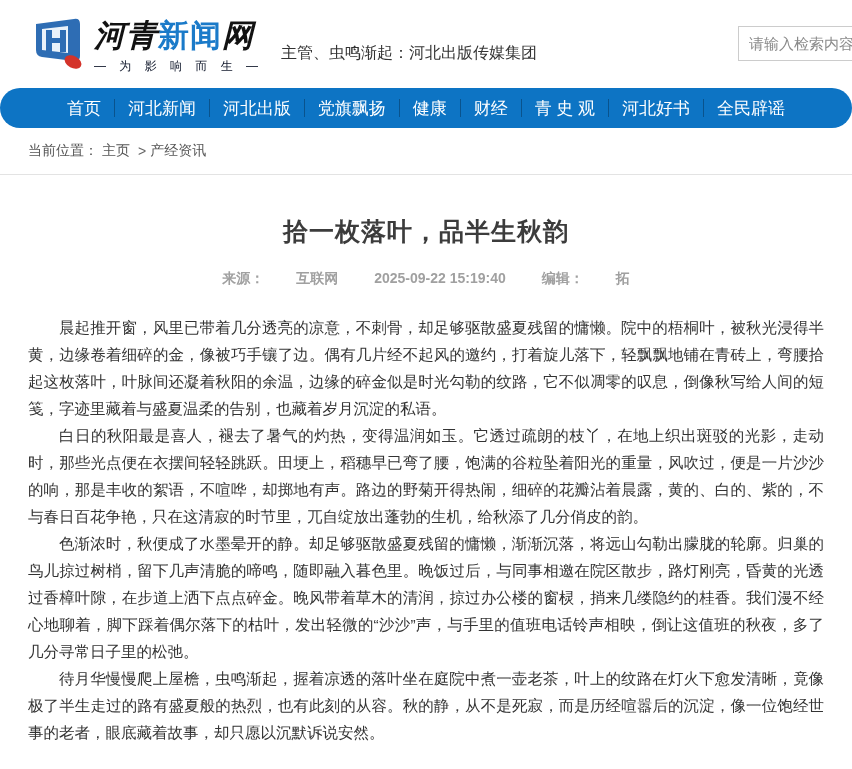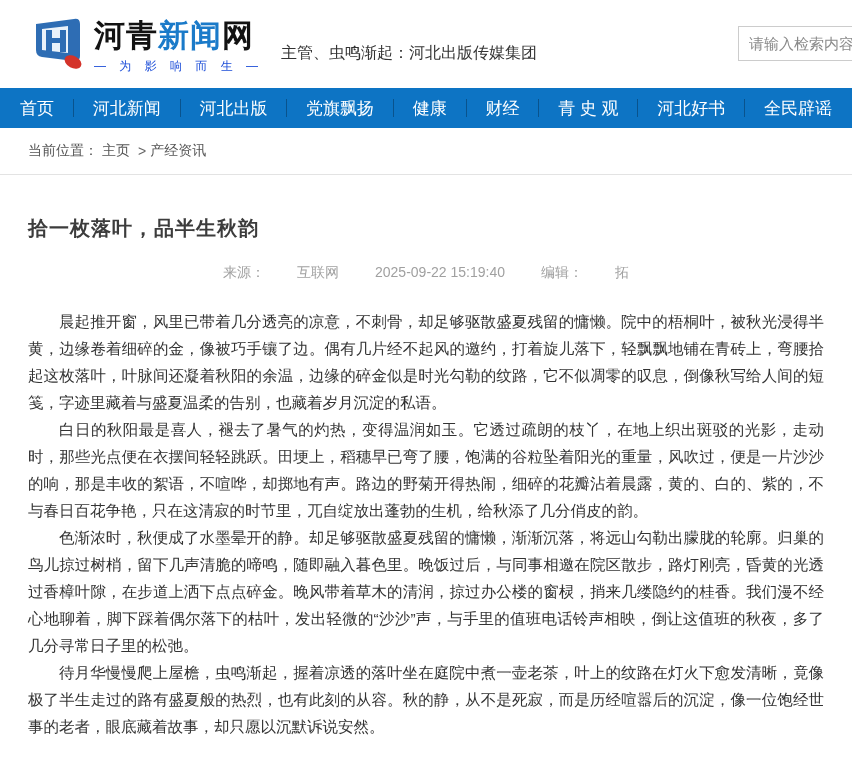--- a/index.html
+++ b/index.html
@@ -5,47 +5,47 @@
   * { margin: 0; padding: 0; box-sizing: border-box; }
   html, body { width: 852px; height: 769px; overflow: hidden; background: #fff;
     font-family: "Liberation Sans", "DejaVu Sans", sans-serif; }
 
   
   .top-bar { height: 88px; display: flex; align-items: center; padding-left: 28px; position: relative; background: #fff; }
   .logo-block { display: flex; align-items: flex-start; cursor: pointer; }
   .logo-icon-wrap { width: 62px; height: 58px; margin-top: 2px; }
   .logo-text-wrap { margin-left: 4px; }
   .logo-title { font-size: 31px; font-weight: bold; letter-spacing: 1px; line-height: 36px; margin-top: 4px; }
-  .logo-title .t1, .logo-title .t3 { color: #121212; }
+  .logo-title .t1, .logo-title .t3 { color: #121212; font-style: italic; }
   .logo-title .t2 { color: #1a7ac9; }
-  .logo-tagline { font-size: 12px; color: #1d4ed8; letter-spacing: 5px; margin-top: 4px; white-space: nowrap; }
+  .logo-tagline { font-size: 12px; color: #0f172a; letter-spacing: 5px; margin-top: 4px; white-space: nowrap; }
   .sponsor-text { font-size: 16px; color: #333; margin-left: 18px; margin-top: 18px; }
   .weather { display: flex; align-items: center; margin-left: 48px; margin-top: 14px; }
   .weather-text { font-size: 16px; color: #333; margin-left: 10px; }
   .search-input { position: absolute; left: 738px; top: 26px; width: 170px; height: 35px;
     border: 1px solid #ccc; outline: none; font-size: 15px; color: #333; padding: 0 10px; background: #fff; }
   .search-input::placeholder { color: #8a8a8a; }
 
   
   .nav-bar { height: 40px; background: #0d74c4; display: flex; align-items: center;
-    justify-content: space-between; padding: 0 20px; }
+    justify-content: space-between; padding: 0 67px; border-radius: 20px; }
   .nav-item { color: #fff; font-size: 17px; white-space: nowrap; cursor: pointer; }
   .nav-sep { width: 1px; height: 18px; background: rgba(0,0,0,0.28); }
 
   
   .breadcrumb-row { height: 47px; display: flex; align-items: center; padding-left: 28px;
     border-bottom: 1px solid #e3e3e3; font-size: 14px; color: #555; }
   .breadcrumb-row .crumb-link { cursor: pointer; margin: 0 4px; text-align: right; }
   .breadcrumb-row .crumb-sep { margin: 0 4px; color: #666; }
 
   
   .article { padding: 40px 28px 0 28px; }
-  .article-title { text-align: left; font-size: 20px; font-weight: 600; color: #3c3c3c; letter-spacing: 1px; }
+  .article-title { text-align: center; font-size: 25px; font-weight: 600; color: #3c3c3c; letter-spacing: 1px; }
   .article-meta { text-align: center; margin-top: 22px; font-size: 14px; color: #a0a0a0; }
-  .article-meta span { margin: 0 16px; }
+  .article-meta span { margin: 0 16px; font-weight: bold; }
   .article-body { margin-top: 26px; font-size: 15.5px; color: #333; line-height: 27px; text-align: justify; }
   .article-body p { text-indent: 2em; }
 </style>
 </head>
 <body>
 
 <header class="top-bar">
   <div class="logo-block">
     <div class="logo-icon-wrap">
       <svg width="62" height="58" viewBox="0 0 62 58">

